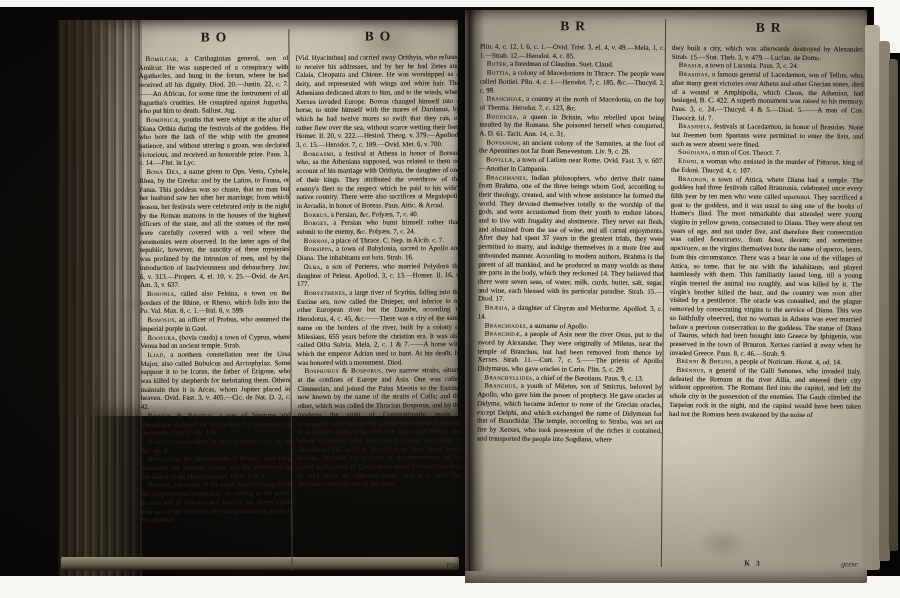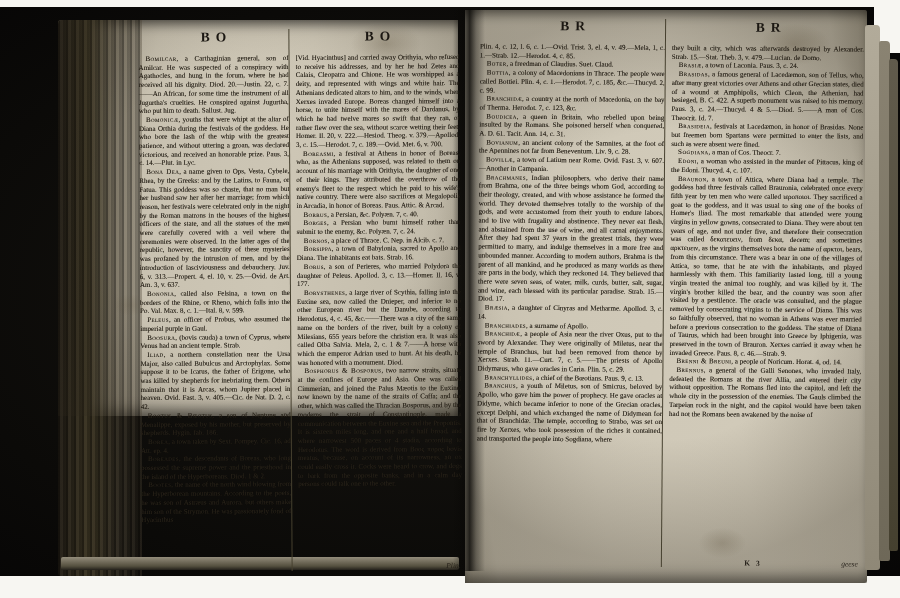--- a/index.html
+++ b/index.html
@@ -106,39 +106,39 @@
     <div class="page left">
       <div class="left-wear"></div>
       <div class="content">
           <div class="col">
             <div class="running-head">BO</div>
             <div class="col-body">
               <p class="entry"><span class="headword">Bomilcar</span>, a Carthaginian general, son of Amilcar. He was suspected of a conspiracy with Agathocles, and hung in the forum, where he had received all his dignity. Diod. 20.—Justin. 22, c. 7.——An African, for some time the instrument of all Jugurtha's cruelties. He conspired against Jugurtha, who put him to death. Sallust. Jug.</p>
               <p class="entry"><span class="headword">Bomonicæ</span>, youths that were whipt at the altar of Diana Orthia during the festivals of the goddess. He who bore the lash of the whip with the greatest patience, and without uttering a groan, was declared victorious, and received an honorable prize. Paus. 3, c. 14.—Plut. in Lyc.</p>
               <p class="entry"><span class="headword">Bona Dea</span>, a name given to Ops, Vesta, Cybele, Rhea, by the Greeks: and by the Latins, to Fauna, or Fatua. This goddess was so chaste, that no man but her husband saw her after her marriage; from which reason, her festivals were celebrated only in the night by the Roman matrons in the houses of the highest officers of the state, and all the statues of the men were carefully covered with a veil where the ceremonies were observed. In the latter ages of the republic, however, the sanctity of these mysteries was profaned by the intrusion of men, and by the introduction of lasciviousness and debauchery. Juv. 6, v. 313.—Propert. 4, el. 10, v. 25.—Ovid. de Art. Am. 3, v. 637.</p>
               <p class="entry"><span class="headword">Bononia</span>, called also Felsina, a town on the borders of the Rhine, or Rheno, which falls into the Po. Val. Max. 8, c. 1.—Ital. 8, v. 599.</p>
-              <p class="entry"><span class="headword">Peleus</span>, an officer of Probus, who assumed the imperial purple in Gaul.</p>
+              <p class="entry"><span class="headword">Bonosus</span>, an officer of Probus, who assumed the imperial purple in Gaul.</p>
               <p class="entry"><span class="headword">Boosura</span>, (bovis cauda) a town of Cyprus, where Venus had an ancient temple. Strab.</p>
               <p class="entry"><span class="headword">Iliad</span>, a northern constellation near the Ursa Major, also called Bubulcus and Arctophylax. Some suppose it to be Icarus, the father of Erigone, who was killed by shepherds for inebriating them. Others maintain that it is Arcas, whom Jupiter placed in heaven. Ovid. Fast. 3, v. 405.—Cic. de Nat. D. 2, c. 42.</p>
               <p class="entry"><span class="headword">Bootus &amp; Bœotus</span>, a son of Neptune and Menalippe, exposed by his mother, but preserved by shepherds. Hygin. fab. 186.</p>
               <p class="entry"><span class="headword">Borea</span>, a town taken by Sext. Pompey. Cic. 16, ad Att. ep. 4.</p>
               <p class="entry"><span class="headword">Boreades</span>, the descendants of Boreas, who long possessed the supreme power and the priesthood in the island of the Hyperboreans. Diod. 1 &amp; 2.</p>
               <p class="entry"><span class="headword">Bootes</span>, the name of the north wind blowing from the Hyperborean mountains. According to the poets, he was son of Astræus and Aurora, but others make him son of the Strymon. He was passionately fond of Hyacinthus</p>
             </div>
           </div>
           <div class="col">
             <div class="running-head">BO</div>
             <div class="col-body">
               <p class="cont">[Vid. Hyacinthus] and carried away Orithyia, who refused to receive his addresses, and by her he had Zetes and Calais, Cleopatra and Chione. He was worshipped as a deity, and represented with wings and white hair. The Athenians dedicated altars to him, and to the winds, when Xerxes invaded Europe. Boreas changed himself into a horse, to unite himself with the mares of Dardanus, by which he had twelve mares so swift that they ran, or rather flew over the sea, without scarce wetting their feet. Homer. Il. 20, v. 222.—Hesiod. Theog. v. 379.—Apollod. 3, c. 15.—Herodot. 7, c. 189.—Ovid. Met. 6, v. 700.</p>
               <p class="entry"><span class="headword">Boreasmi</span>, a festival at Athens in honor of Boreas, who, as the Athenians supposed, was related to them on account of his marriage with Orithyia, the daughter of one of their kings. They attributed the overthrow of the enemy's fleet to the respect which he paid to his wife's native country. There were also sacrifices at Megalopolis in Arcadia, in honor of Boreas. Paus. Attic. &amp; Arcad.</p>
               <p class="entry"><span class="headword">Borrus</span>, a Persian, &amp;c. Polyæn. 7, c. 40.</p>
               <p class="entry"><span class="headword">Borges</span>, a Persian who burnt himself rather than submit to the enemy, &amp;c. Polyæn. 7, c. 24.</p>
               <p class="entry"><span class="headword">Bornos</span>, a place of Thrace. C. Nep. in Alcib. c. 7.</p>
               <p class="entry"><span class="headword">Borsippa</span>, a town of Babylonia, sacred to Apollo and Diana. The inhabitants eat bats. Strab. 16.</p>
-              <p class="entry"><span class="headword">Borus</span>, a son of Perieres, who married Polydora the daughter of Peleus. Apollod. 3, c. 13.—Homer. Il. 16, v. 177.</p>
+              <p class="entry"><span class="headword">Olba</span>, a son of Perieres, who married Polydora the daughter of Peleus. Apollod. 3, c. 13.—Homer. Il. 16, v. 177.</p>
               <p class="entry"><span class="headword">Borysthenes</span>, a large river of Scythia, falling into the Euxine sea, now called the Dnieper, and inferior to no other European river but the Danube, according to Herodotus, 4, c. 45, &amp;c.——There was a city of the same name on the borders of the river, built by a colony of Milesians, 655 years before the christian era. It was also called Olba Salvia. Mela, 2, c. 1 &amp; 7.——A horse with which the emperor Adrian used to hunt. At his death, he was honored with a monument. Diod.</p>
               <p class="entry"><span class="headword">Bosphorus &amp; Bosporus</span>, two narrow straits, situate at the confines of Europe and Asia. One was called Cimmerian, and joined the Palus Mæotis to the Euxine, now known by the name of the straits of Caffa; and the other, which was called the Thracian Bosporus, and by the moderns the strait of Constantinople, made a communication between the Euxine sea and the Propontis. It is sixteen miles long, and one and a half broad, and where narrowest 500 paces or 4 stadia, according to Herodotus. The word is derived from Βοος πορος bovis meatus, because, on account of its narrowness, an ox could easily cross it. Cocks were heard to crow, and dogs to bark from the opposite banks, and in a calm day persons could talk one to the other.</p>
             </div>
             <div class="col-foot">
               <span class="catch">Plin.</span>
             </div>
           </div>
         </div>
     </div>
     <div class="bottom-stack"></div>

